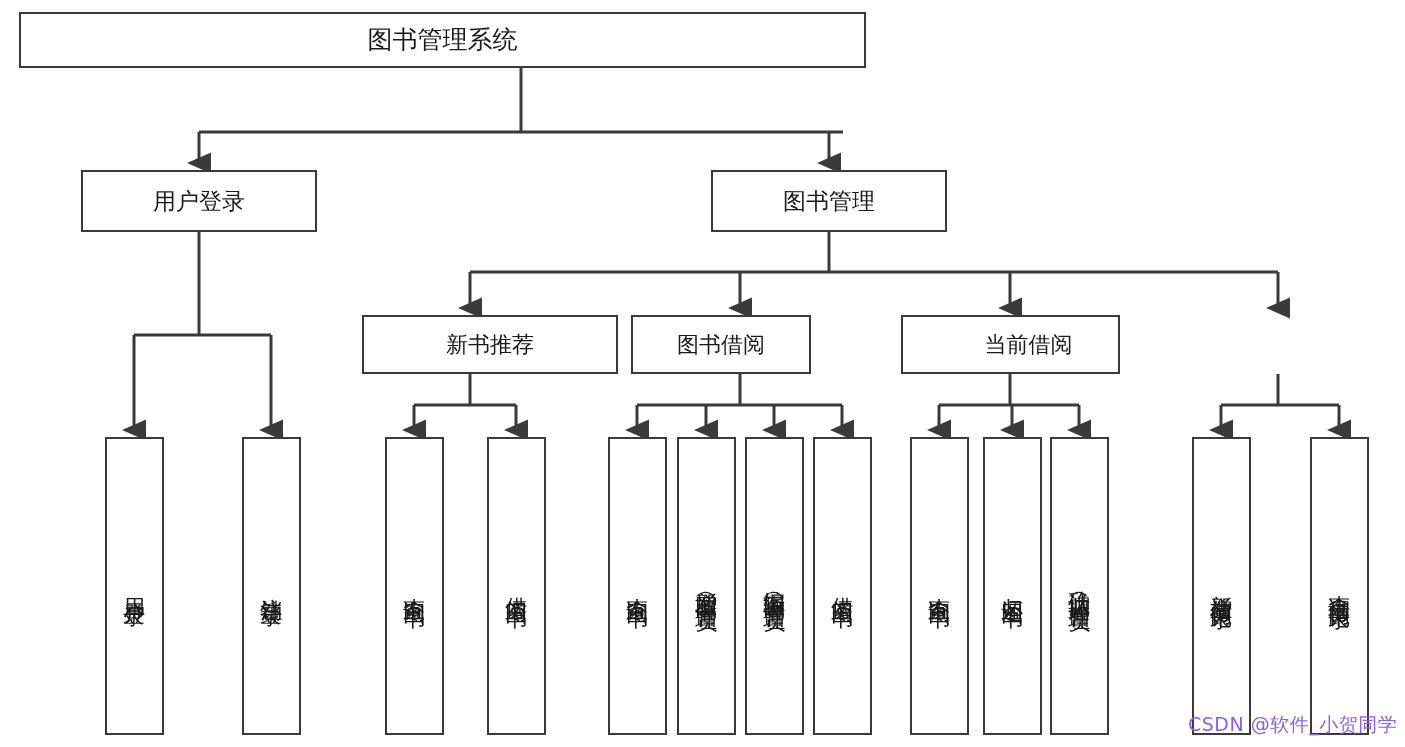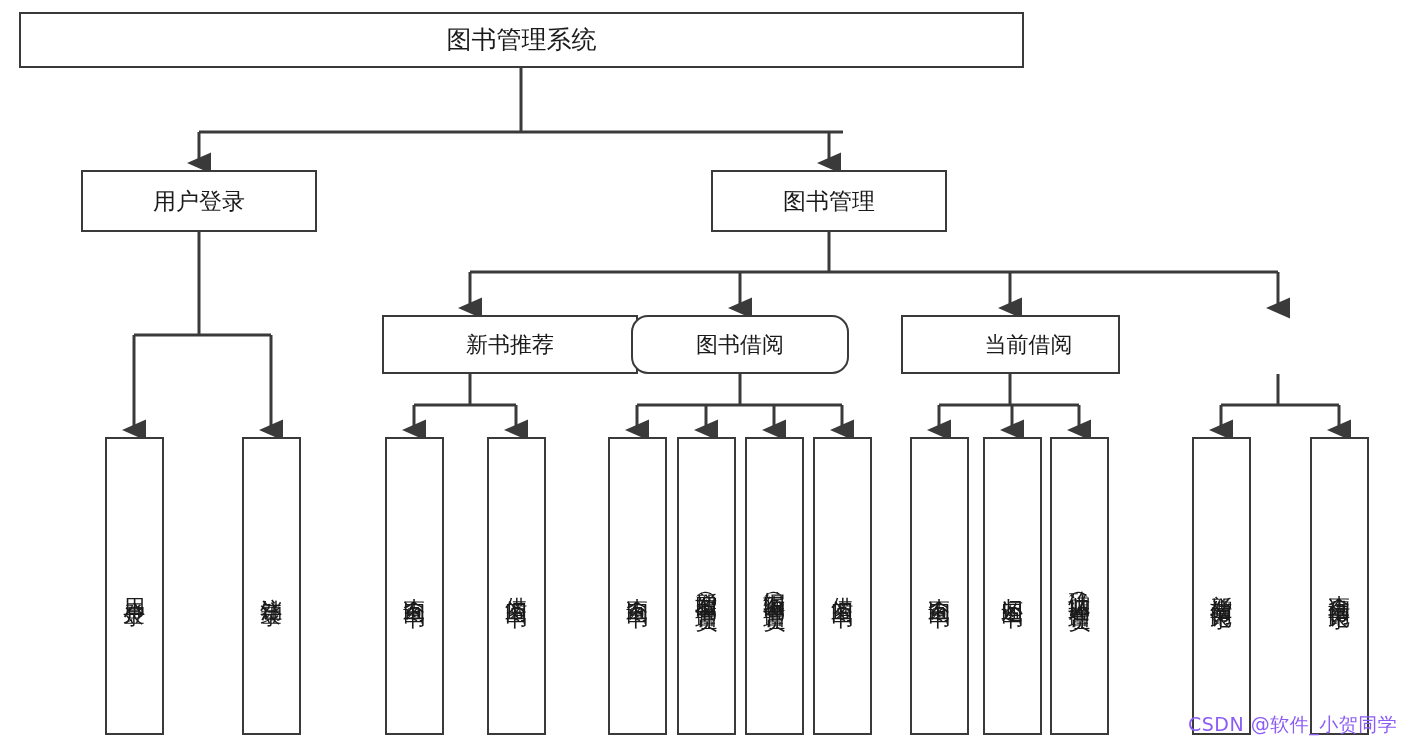--- a/index.html
+++ b/index.html
@@ -123,35 +123,35 @@
       <path d="M1012,405 L1012,429" marker-end="url(#arrow)"></path>
       <path d="M1079,405 L1079,429" marker-end="url(#arrow)"></path>
 
       <path d="M1278,374 L1278,405"></path>
       <path d="M1221,405 L1339,405"></path>
       <path d="M1221,405 L1221,429" marker-end="url(#arrow)"></path>
       <path d="M1339,405 L1339,429" marker-end="url(#arrow)"></path>
     </g>
   </svg>
 
-  <div class="node level0" style="left:19px; top:12px; width:1005px; height:56px;">
+  <div class="node level0" style="left:19px; top:12px; width:847px; height:56px;">
     <span>图书管理系统</span>
   </div>
 
   <div class="node level1" style="left:81px; top:170px; width:236px; height:62px;">
     <span>用户登录</span>
   </div>
   <div class="node level1" style="left:711px; top:170px; width:236px; height:62px;">
     <span>图书管理</span>
   </div>
 
-  <div class="node level2" style="left:362px; top:315px; width:256px; height:59px;margin-left:20px;">
+  <div class="node level2" style="left:362px; top:315px; width:256px; height:59px;">
     <span>新书推荐</span>
   </div>
-  <div class="node level2" style="left:631px; top:315px; width:218px; height:59px;border-radius:17px;">
+  <div class="node level2" style="left:631px; top:315px; width:180px; height:59px;">
     <span>图书借阅</span>
   </div>
   <div class="node level2" style="left:901px; top:315px; width:219px; height:59px;padding-left:36px;">
     <span>当前借阅</span>
   </div>
 
   <div class="node leaf" style="left:105px; top:437px; width:59px; height:298px;">
     <span class="vtext">用户登录</span>
   </div>
   <div class="node leaf" style="left:242px; top:437px; width:59px; height:298px;">

